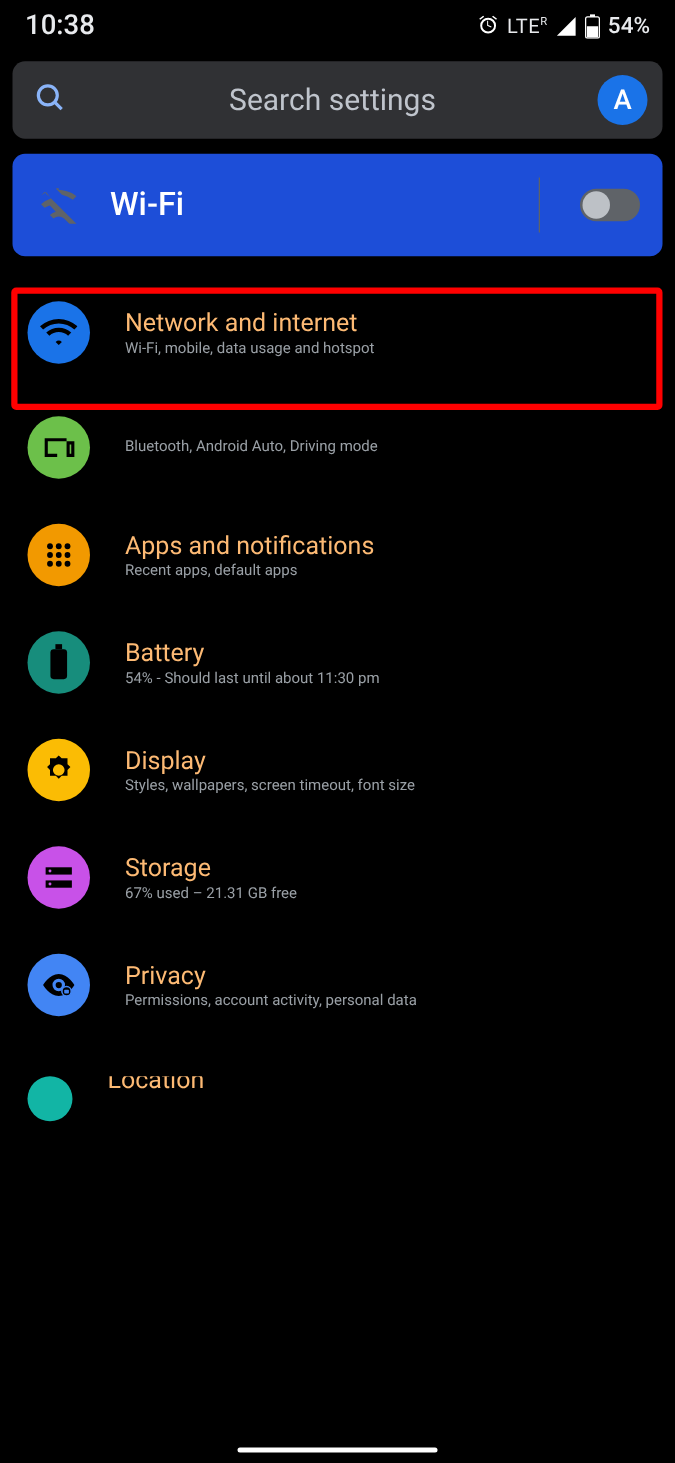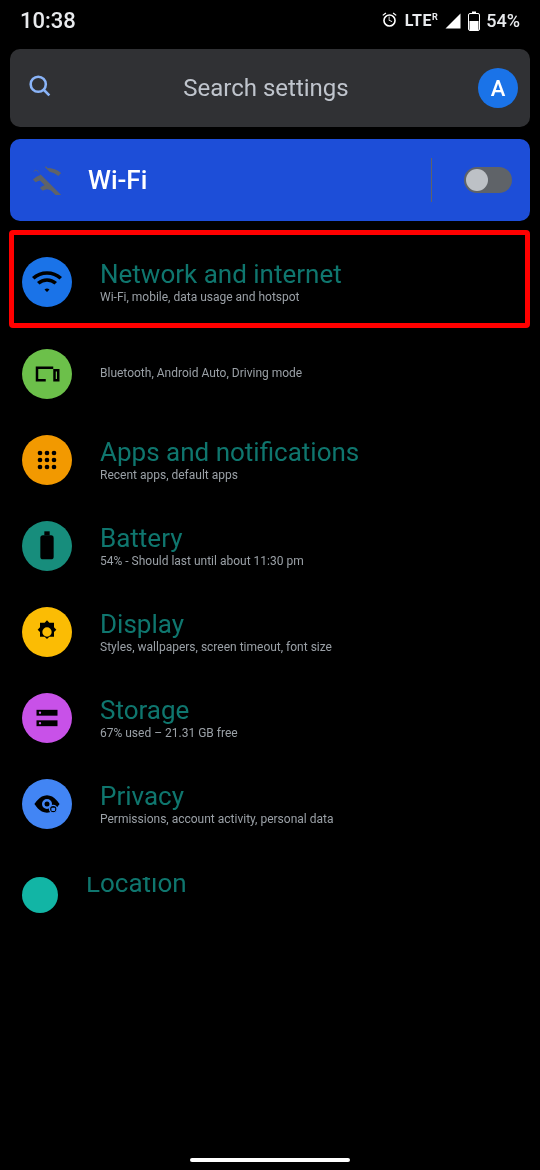--- a/index.html
+++ b/index.html
@@ -14,27 +14,27 @@
   }
   .status-bar {
     display: flex;
     justify-content: space-between;
     align-items: center;
     padding: 8px 20px 4px 20px;
     font-size: 22px;
     font-weight: 500;
   }
   .status-right { display: flex; align-items: center; gap: 6px; font-size: 18px; }
-  .status-right .lte { font-size: 16px; letter-spacing: 0.5px; font-weight: 700; }
+  .status-right .lte { font-size: 16px; letter-spacing: 0.5px; font-weight: 400; }
   .status-right .lte sup { font-size: 9px; vertical-align: super; }
   .status-right svg { display: block; }
 
   .search-bar {
     margin: 12px 10px;
-    height: 78px;
+    height: 62px;
     background: #303134;
     border-radius: 10px;
     display: flex;
     align-items: center;
     padding: 0 12px 0 16px;
   }
   .search-bar .search-icon { flex: 0 0 auto; }
   .search-bar .search-text {
     flex: 1; text-align: center; color: #bfc4cc; font-size: 24px;
   }
@@ -80,21 +80,21 @@
     padding: 18px 22px;
     gap: 28px;
   }
   .settings-item.network { padding-top: 24px; padding-bottom: 24px; }
   .icon-circle {
     width: 50px; height: 50px; border-radius: 50%;
     display: flex; align-items: center; justify-content: center;
     flex: 0 0 auto;
   }
   .item-text { flex: 1; min-width: 0; }
-  .item-title { font-size: 26px; color: #0f766e; line-height: 1.25; }
+  .item-title { font-size: 20px; color: #fdba74; line-height: 1.25; }
   .item-sub { font-size: 12px; color: #9aa0a6; line-height: 1.3; margin-top: 0; }
 
   .ic-blue { background: #1a73e8; }
   .ic-green { background: #6cc04a; }
   .ic-orange { background: #f29900; }
   .ic-teal { background: #178d7c; }
   .ic-amber { background: #fbbc04; }
   .ic-cyan { background: #0bb3a2; }
   .ic-purple { background: #c851e8; }
   .ic-blue2 { background: #4285f4; }

